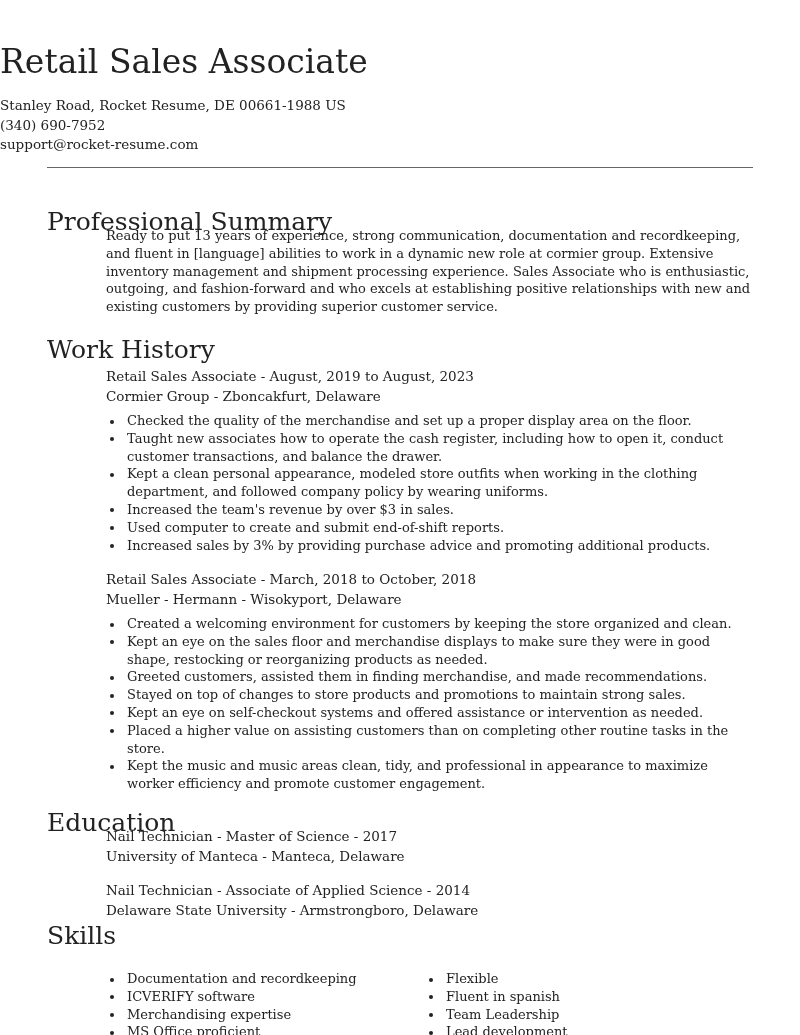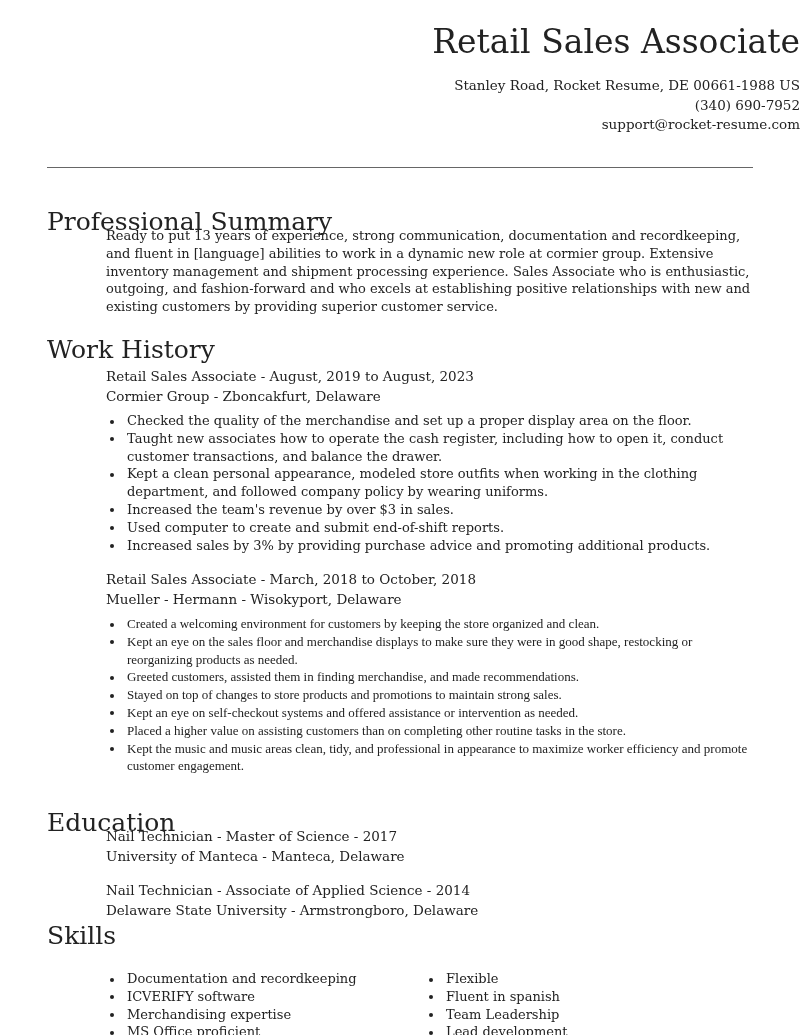--- a/index.html
+++ b/index.html
@@ -14,22 +14,22 @@
       color: #222222;
       position: relative;
     }
     .page {
       position: absolute;
       left: 0; top: 0;
       width: 800px;
       height: 1035px;
     }
     .header {
-      text-align: right;
-      padding-top: 20px;
+      text-align: left;
+      padding-top: 40px;
     }
     .name {
       font-size: 33px;
       font-weight: normal;
       line-height: 44px;
       color: #222;
       letter-spacing: 0px;
     }
     .contact {
       margin-top: 12px;
@@ -146,21 +146,21 @@
     <li>Checked the quality of the merchandise and set up a proper display area on the floor.</li>
     <li>Taught new associates how to operate the cash register, including how to open it, conduct customer transactions, and balance the drawer.</li>
     <li>Kept a clean personal appearance, modeled store outfits when working in the clothing department, and followed company policy by wearing uniforms.</li>
     <li>Increased the team's revenue by over $3 in sales.</li>
     <li>Used computer to create and submit end-of-shift reports.</li>
     <li>Increased sales by 3% by providing purchase advice and promoting additional products.</li>
   </ul>
 
   <div class="job-line" style="top:569px;">Retail Sales Associate - March, 2018 to October, 2018</div>
   <div class="job-line" style="top:589px;">Mueller - Hermann - Wisokyport, Delaware</div>
-  <ul class="bullets" style="top:615px;font-family:Liberation Serif, serif;">
+  <ul class="bullets" style="top:615px;">
     <li>Created a welcoming environment for customers by keeping the store organized and clean.</li>
     <li>Kept an eye on the sales floor and merchandise displays to make sure they were in good shape, restocking or reorganizing products as needed.</li>
     <li>Greeted customers, assisted them in finding merchandise, and made recommendations.</li>
     <li>Stayed on top of changes to store products and promotions to maintain strong sales.</li>
     <li>Kept an eye on self-checkout systems and offered assistance or intervention as needed.</li>
     <li>Placed a higher value on assisting customers than on completing other routine tasks in the store.</li>
     <li>Kept the music and music areas clean, tidy, and professional in appearance to maximize worker efficiency and promote customer engagement.</li>
   </ul>
 
   <h2 class="section-title" style="top:787px;">Education</h2>

